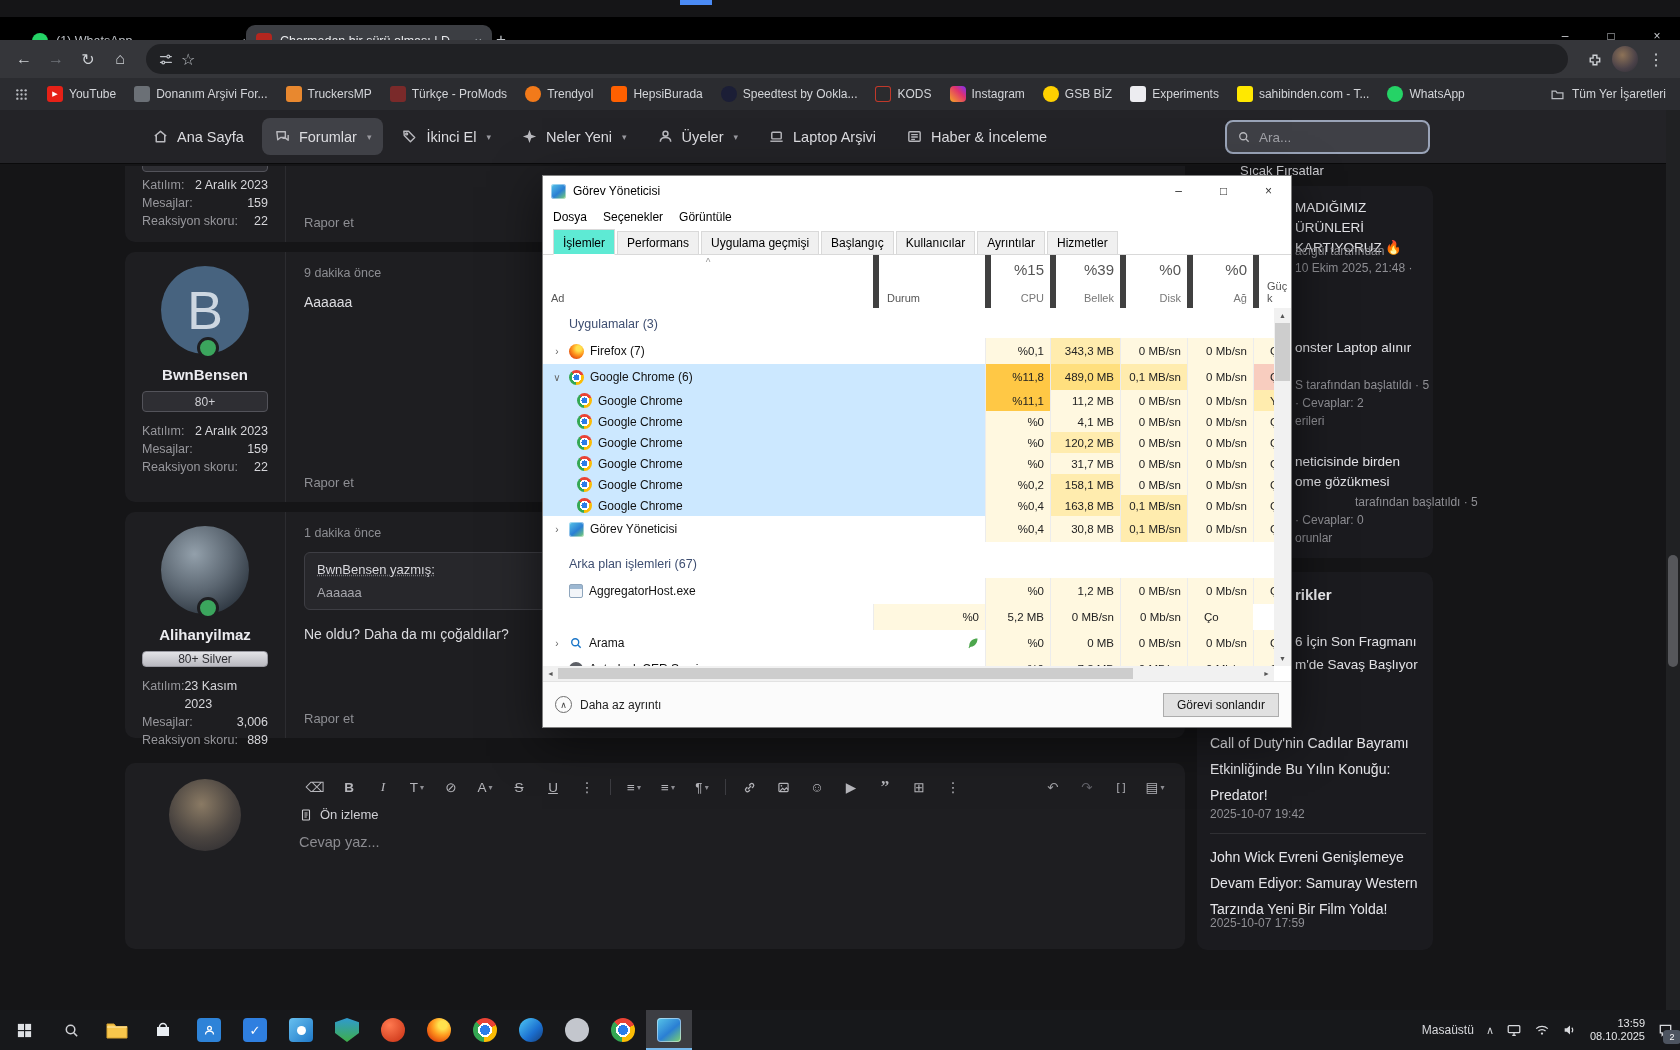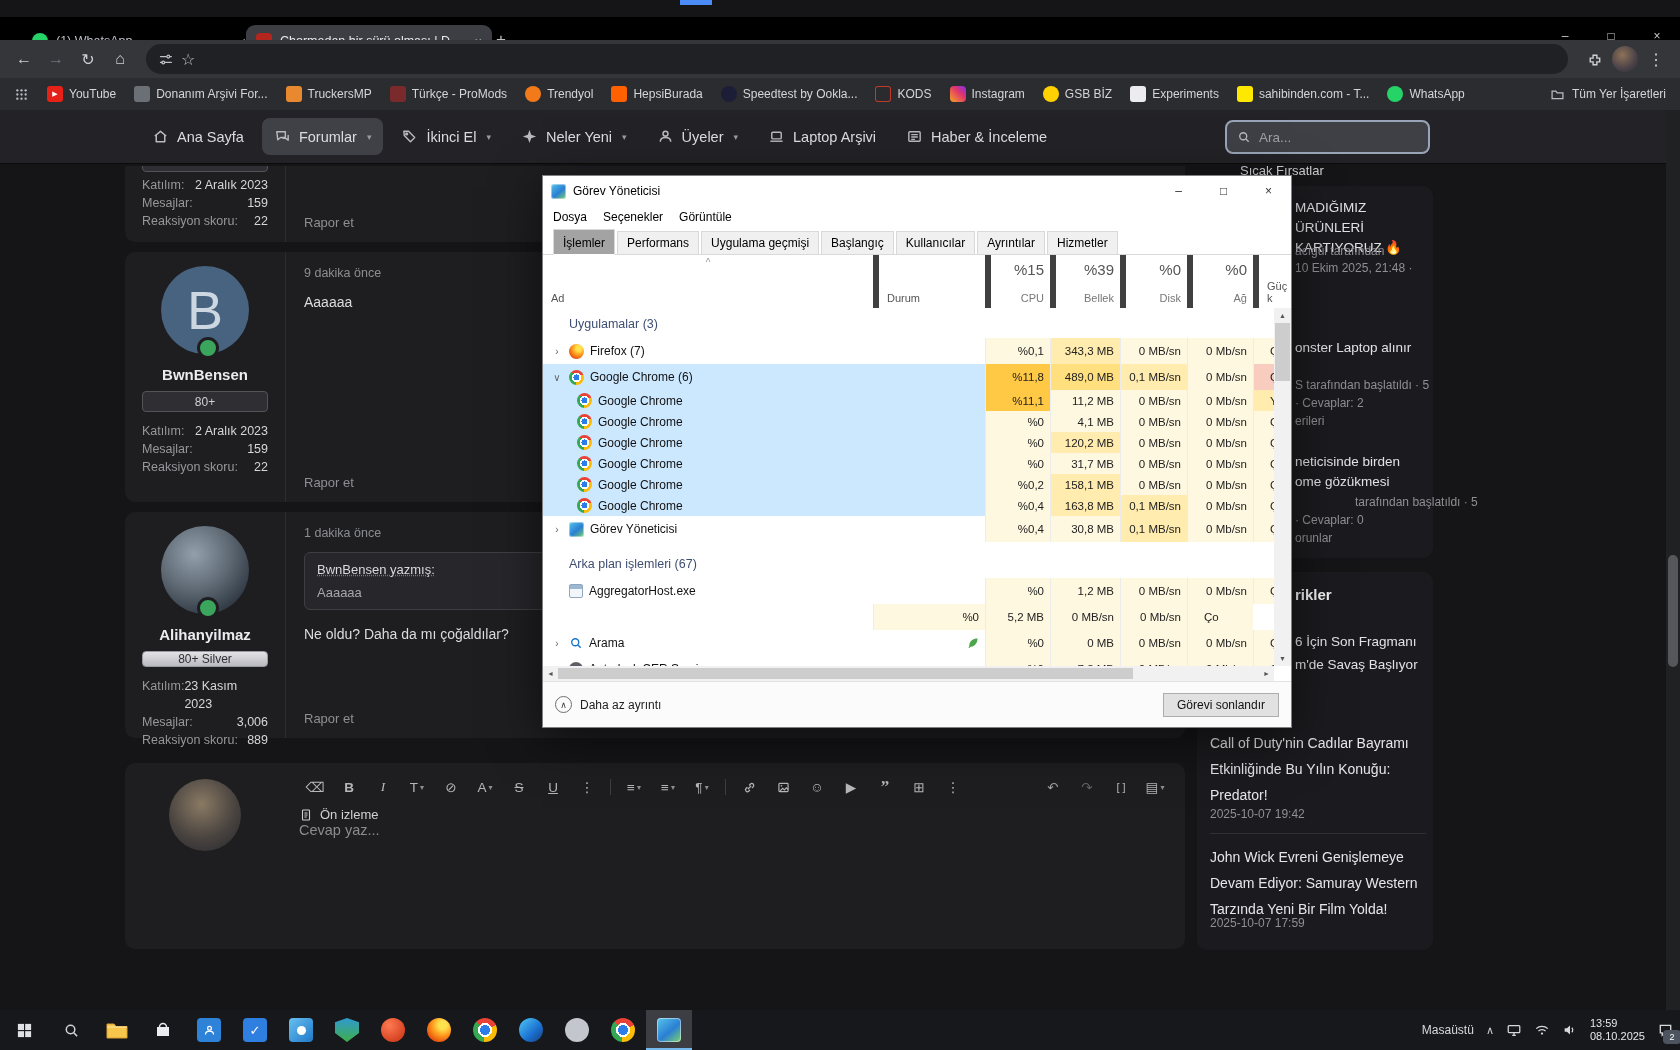--- a/index.html
+++ b/index.html
@@ -99,21 +99,21 @@
         font-size:13.5px;padding:0 3px;white-space:nowrap}
   .tbtn .sub{font-size:8px;color:#8e8e93;margin-left:2px}
   .bold{font-weight:bold}
   .it{font-style:italic;font-family:"Liberation Serif",serif}
   .un{text-decoration:underline}.st{text-decoration:line-through}
   .tsep{width:1px;height:16px;background:#3d3d42;margin:0 5px}
   .rgrp{margin-left:auto;display:flex;align-items:center;gap:2px}
   .dim{color:#63636a}
   .half{color:#a0a0a5}
   .previewchip{display:flex;align-items:center;gap:7px;margin-top:8px;color:#cfcfd4;font-size:13px}
-  .editor-ph{color:#8b8b90;font-size:14.5px}
+  .editor-ph{margin-top:12px;color:#8b8b90;font-size:14.5px}
 
   
   .spanel{position:absolute;width:236px;left:1197px;background:#1b1b1f;border-radius:10px;z-index:2}
   .stx{position:absolute;z-index:5}
   .sw{color:#e2e2e6;font-size:13.5px;line-height:20px}
   .sg{color:#8f8f94;font-size:12px;line-height:16px}
   .sh{color:#f0f0f3;font-size:15px;font-weight:bold}
   .snews{color:#e6e6ea;font-size:14px;line-height:26px}
   .sline{position:absolute;left:1210px;width:216px;height:1px;background:#303034;z-index:5}
 
@@ -129,21 +129,21 @@
           background:linear-gradient(140deg,#58c6e8,#2a7fd4 55%,#7ed46a);
           box-shadow:inset 0 0 0 1px rgba(255,255,255,.45)}
   #tm-title .t{font-size:12px;color:#000}
   #tm-ctls{margin-left:auto;display:flex;height:30px}
   .tmctl{width:45px;display:flex;align-items:center;justify-content:center;color:#333;font-size:12px}
   #tm-menu{height:21px;display:flex;align-items:center;padding-left:2px;color:#000}
   .mi{padding:0 8px;font-size:12px}
   #tm-tabs{height:27px;display:flex;align-items:flex-end;padding-left:10px;border-bottom:1px solid #d9d9d9;background:#fff}
   .ttab{padding:4px 9px;background:#f0f0f0;border:1px solid #d9d9d9;margin-right:2px;position:relative;bottom:-1px;
         font-size:12px;color:#000;white-space:nowrap}
-  .ttab.on{background:#a3a3a3;border-bottom-color:#fff;padding-top:6px}
+  .ttab.on{background:#5eead4;border-bottom-color:#fff;padding-top:6px}
   .tmgrid{display:grid;grid-template-columns:330px 112px 65px 70px 67px 66px 1fr}
   #tm-colhead{position:relative;height:54px;border-bottom:1px solid #e2e2e2}
   .hc{position:relative;border-left:6px solid #404040}
   .hc.first{border-left:none}
   .hc .pct{position:absolute;top:6px;right:6px;font-size:15px;color:#555}
   .hc .cl{position:absolute;bottom:5px;right:6px;font-size:11px;color:#777}
   .hc .cll{position:absolute;bottom:5px;left:8px;font-size:11px;color:#555}
   #sortmark{position:absolute;top:2px;left:0;width:330px;text-align:center;color:#999;font-size:10px}
   #tm-rows{position:absolute;top:132px;left:0;right:17px;bottom:61px;overflow:hidden;background:#fff}
   .trow{align-items:stretch}
@@ -198,21 +198,21 @@
   .ai-ff{background:radial-gradient(circle at 65% 30%,#ffe14d 0 18%,#ff9a1f 45%,#e6540f 75%,#b5007f 100%)}
   .ai-ch{background:radial-gradient(circle at 50% 50%,#2b7de9 0 5px,#fff 5px 7px,rgba(0,0,0,0) 7px),
                     conic-gradient(from -45deg,#ea4335 0 110deg,#fbbc05 110deg 230deg,#34a853 230deg 360deg)}
   .ai-edge{background:linear-gradient(135deg,#4ec9f5,#1b6fd0 60%,#173f7a)}
   .ai-gray{background:#c3c6cd}
   .ai-tm{background:linear-gradient(140deg,#58c6e8,#2a7fd4 55%,#7ed46a);box-shadow:inset 0 0 0 1px rgba(255,255,255,.45)}
   .ai-folder{width:24px;height:24px;display:flex;align-items:center;justify-content:center}
   #tray{margin-left:auto;display:flex;align-items:center;gap:12px;padding-right:6px;color:#d8d9dd}
   #tray .lbl{font-size:12px}
   #tray .chv{font-size:11px;color:#cfd0d4}
-  #clock{font-size:11px;line-height:13px;color:#e6e7ea}
+  #clock{text-align:right;font-size:11px;line-height:13px;color:#e6e7ea}
   #action{position:relative;display:flex;align-items:center;justify-content:center}
   #action .bdg{position:absolute;right:-7px;bottom:-5px;min-width:14px;height:14px;border-radius:4px;background:#4d5460;
                color:#fff;font-size:9px;display:flex;align-items:center;justify-content:center;padding:0 2px}
 </style>
 </head>
 <body>
 
 <div id="tabstrip">
   <div class="tab" style="left:22px;width:218px">
     <span class="fav wa"></span>

